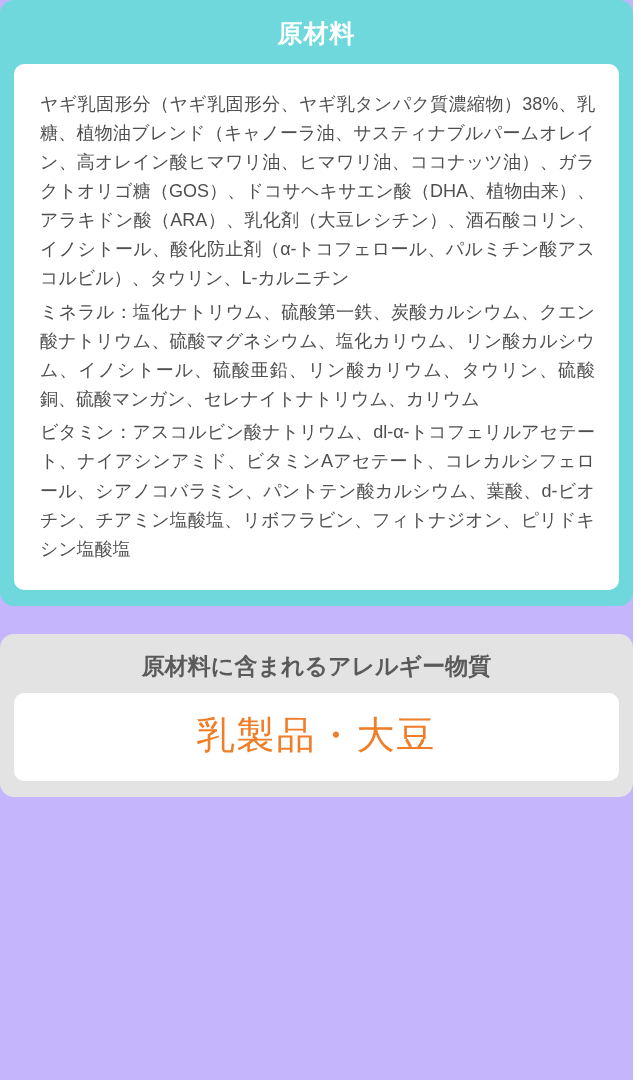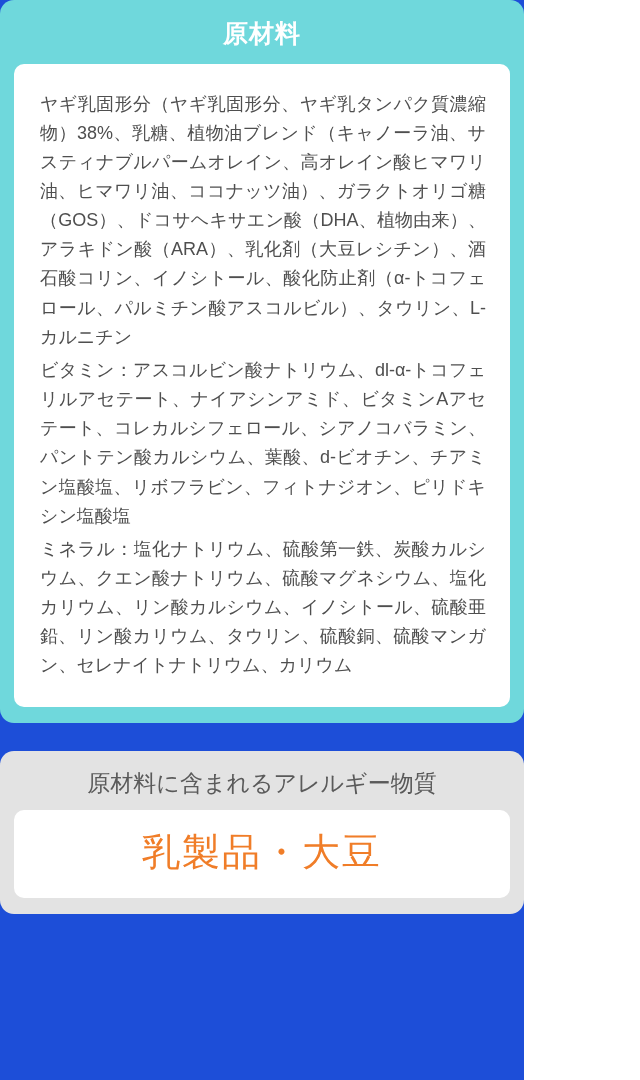--- a/index.html
+++ b/index.html
@@ -8,24 +8,24 @@
     background: #ffffff;
   }
   body {
     width: 640px;
     min-height: 1080px;
     font-family: "Liberation Sans", "DejaVu Sans", sans-serif;
     color: #4a4a4a;
   }
 
   .page {
-    width: 524px;
+    width: 633px;
     min-height: 1080px;
     box-sizing: border-box;
-    background: #1d4ed8;
+    background: #c4b5fd;
     display: flex;
     flex-direction: column;
   }
 
   
   .panel-ingredients {
     background: #6fd8dc;
     border-radius: 14px;
     margin: 0 0 14px 0;
     padding: 14px 14px 16px 14px;
@@ -67,21 +67,21 @@
     background: #e3e3e3;
     border-radius: 14px;
     margin: 14px 0 0 0;
     padding: 14px 14px 16px 14px;
     box-sizing: border-box;
   }
 
   .panel-title-dark {
     text-align: center;
     font-size: 23px;
-    font-weight: normal;
+    font-weight: bold;
     color: #5a5a5a;
     padding: 6px 0 14px 0;
     line-height: 1.1;
   }
 
   .allergy-card {
     background: #ffffff;
     border-radius: 10px;
     padding: 20px 16px 22px 16px;
     box-sizing: border-box;
@@ -102,22 +102,22 @@
 </style>
 </head>
 <body>
 
 <div class="page">
 
   <section class="panel-ingredients">
     <div class="panel-title">原材料</div>
     <div class="card">
       <p class="ing-para">ヤギ乳固形分（ヤギ乳固形分、ヤギ乳タンパク質濃縮物）38%、乳糖、植物油ブレンド（キャノーラ油、サスティナブルパームオレイン、高オレイン酸ヒマワリ油、ヒマワリ油、ココナッツ油）、ガラクトオリゴ糖（GOS）、ドコサヘキサエン酸（DHA、植物由来）、アラキドン酸（ARA）、乳化剤（大豆レシチン）、酒石酸コリン、イノシトール、酸化防止剤（α-トコフェロール、パルミチン酸アスコルビル）、タウリン、L-カルニチン</p>
+      <p class="ing-para">ミネラル：塩化ナトリウム、硫酸第一鉄、炭酸カルシウム、クエン酸ナトリウム、硫酸マグネシウム、塩化カリウム、リン酸カルシウム、イノシトール、硫酸亜鉛、リン酸カリウム、タウリン、硫酸銅、硫酸マンガン、セレナイトナトリウム、カリウム</p>
       <p class="ing-para">ビタミン：アスコルビン酸ナトリウム、dl-α-トコフェリルアセテート、ナイアシンアミド、ビタミンAアセテート、コレカルシフェロール、シアノコバラミン、パントテン酸カルシウム、葉酸、d-ビオチン、チアミン塩酸塩、リボフラビン、フィトナジオン、ピリドキシン塩酸塩</p>
-      <p class="ing-para">ミネラル：塩化ナトリウム、硫酸第一鉄、炭酸カルシウム、クエン酸ナトリウム、硫酸マグネシウム、塩化カリウム、リン酸カルシウム、イノシトール、硫酸亜鉛、リン酸カリウム、タウリン、硫酸銅、硫酸マンガン、セレナイトナトリウム、カリウム</p>
     </div>
   </section>
 
   <section class="panel-allergy">
     <div class="panel-title-dark">原材料に含まれるアレルギー物質</div>
     <div class="allergy-card">
       <div class="allergy-text">乳製品・大豆</div>
     </div>
   </section>
 

